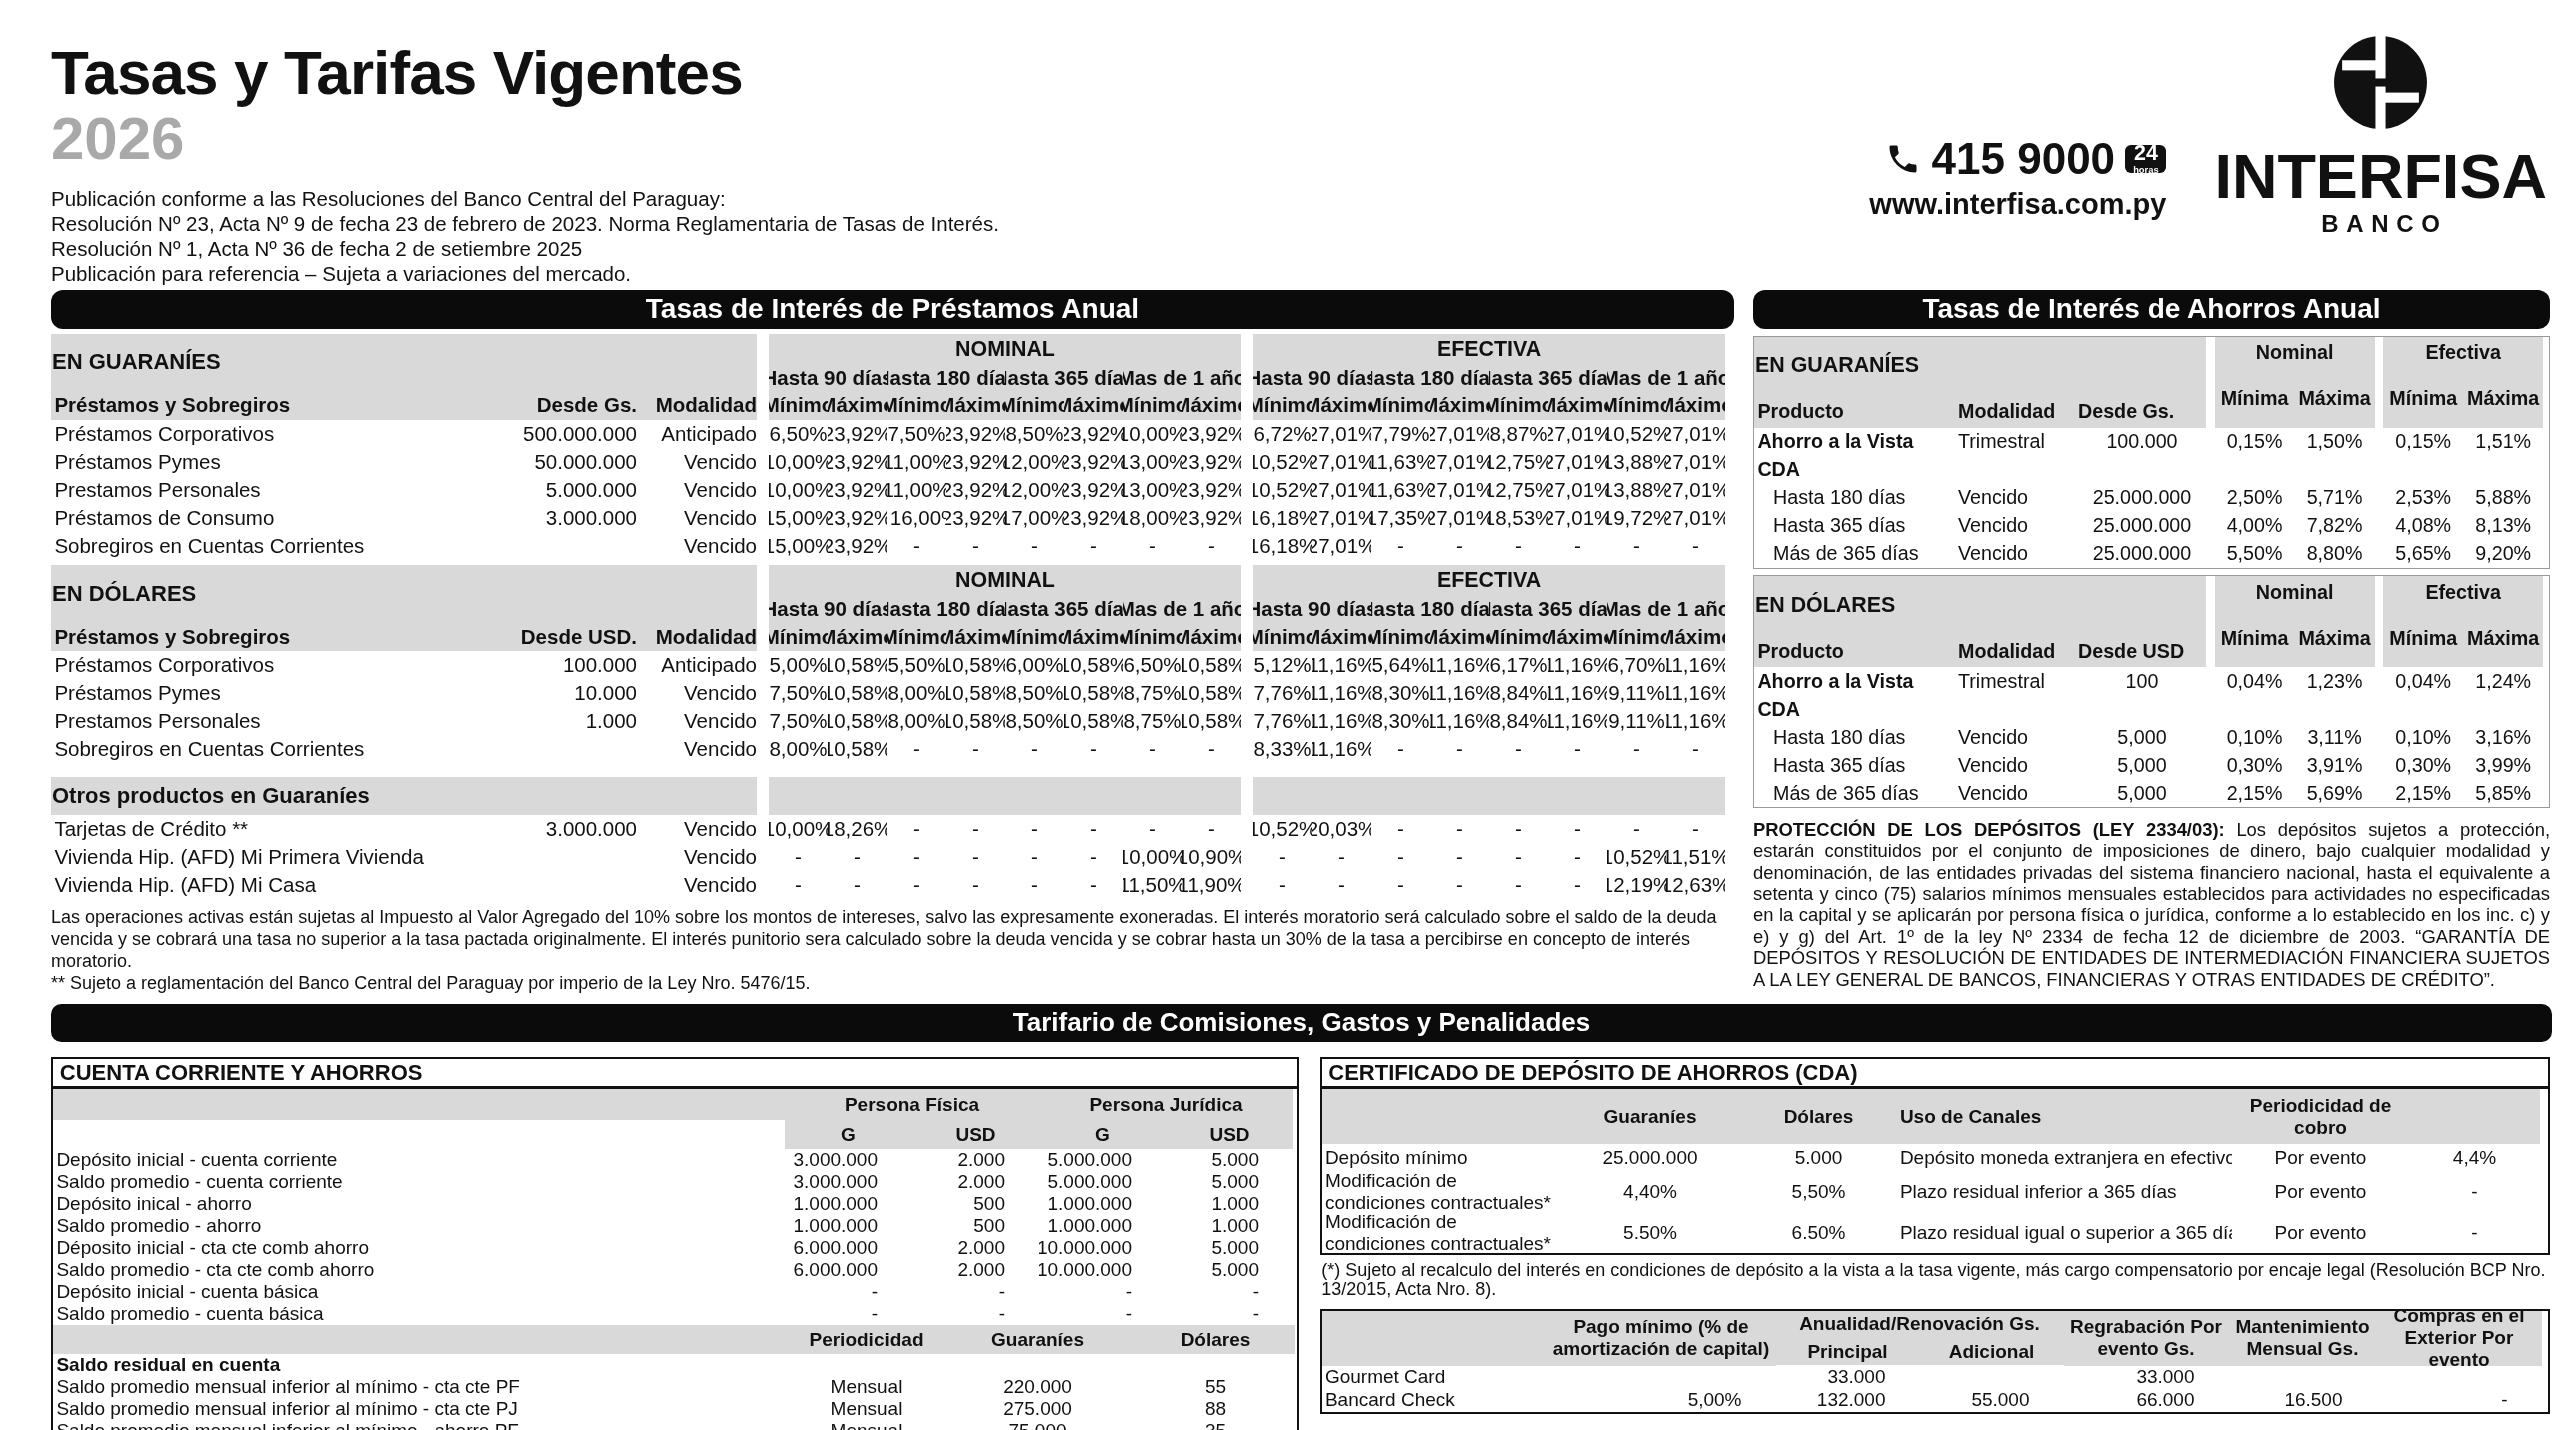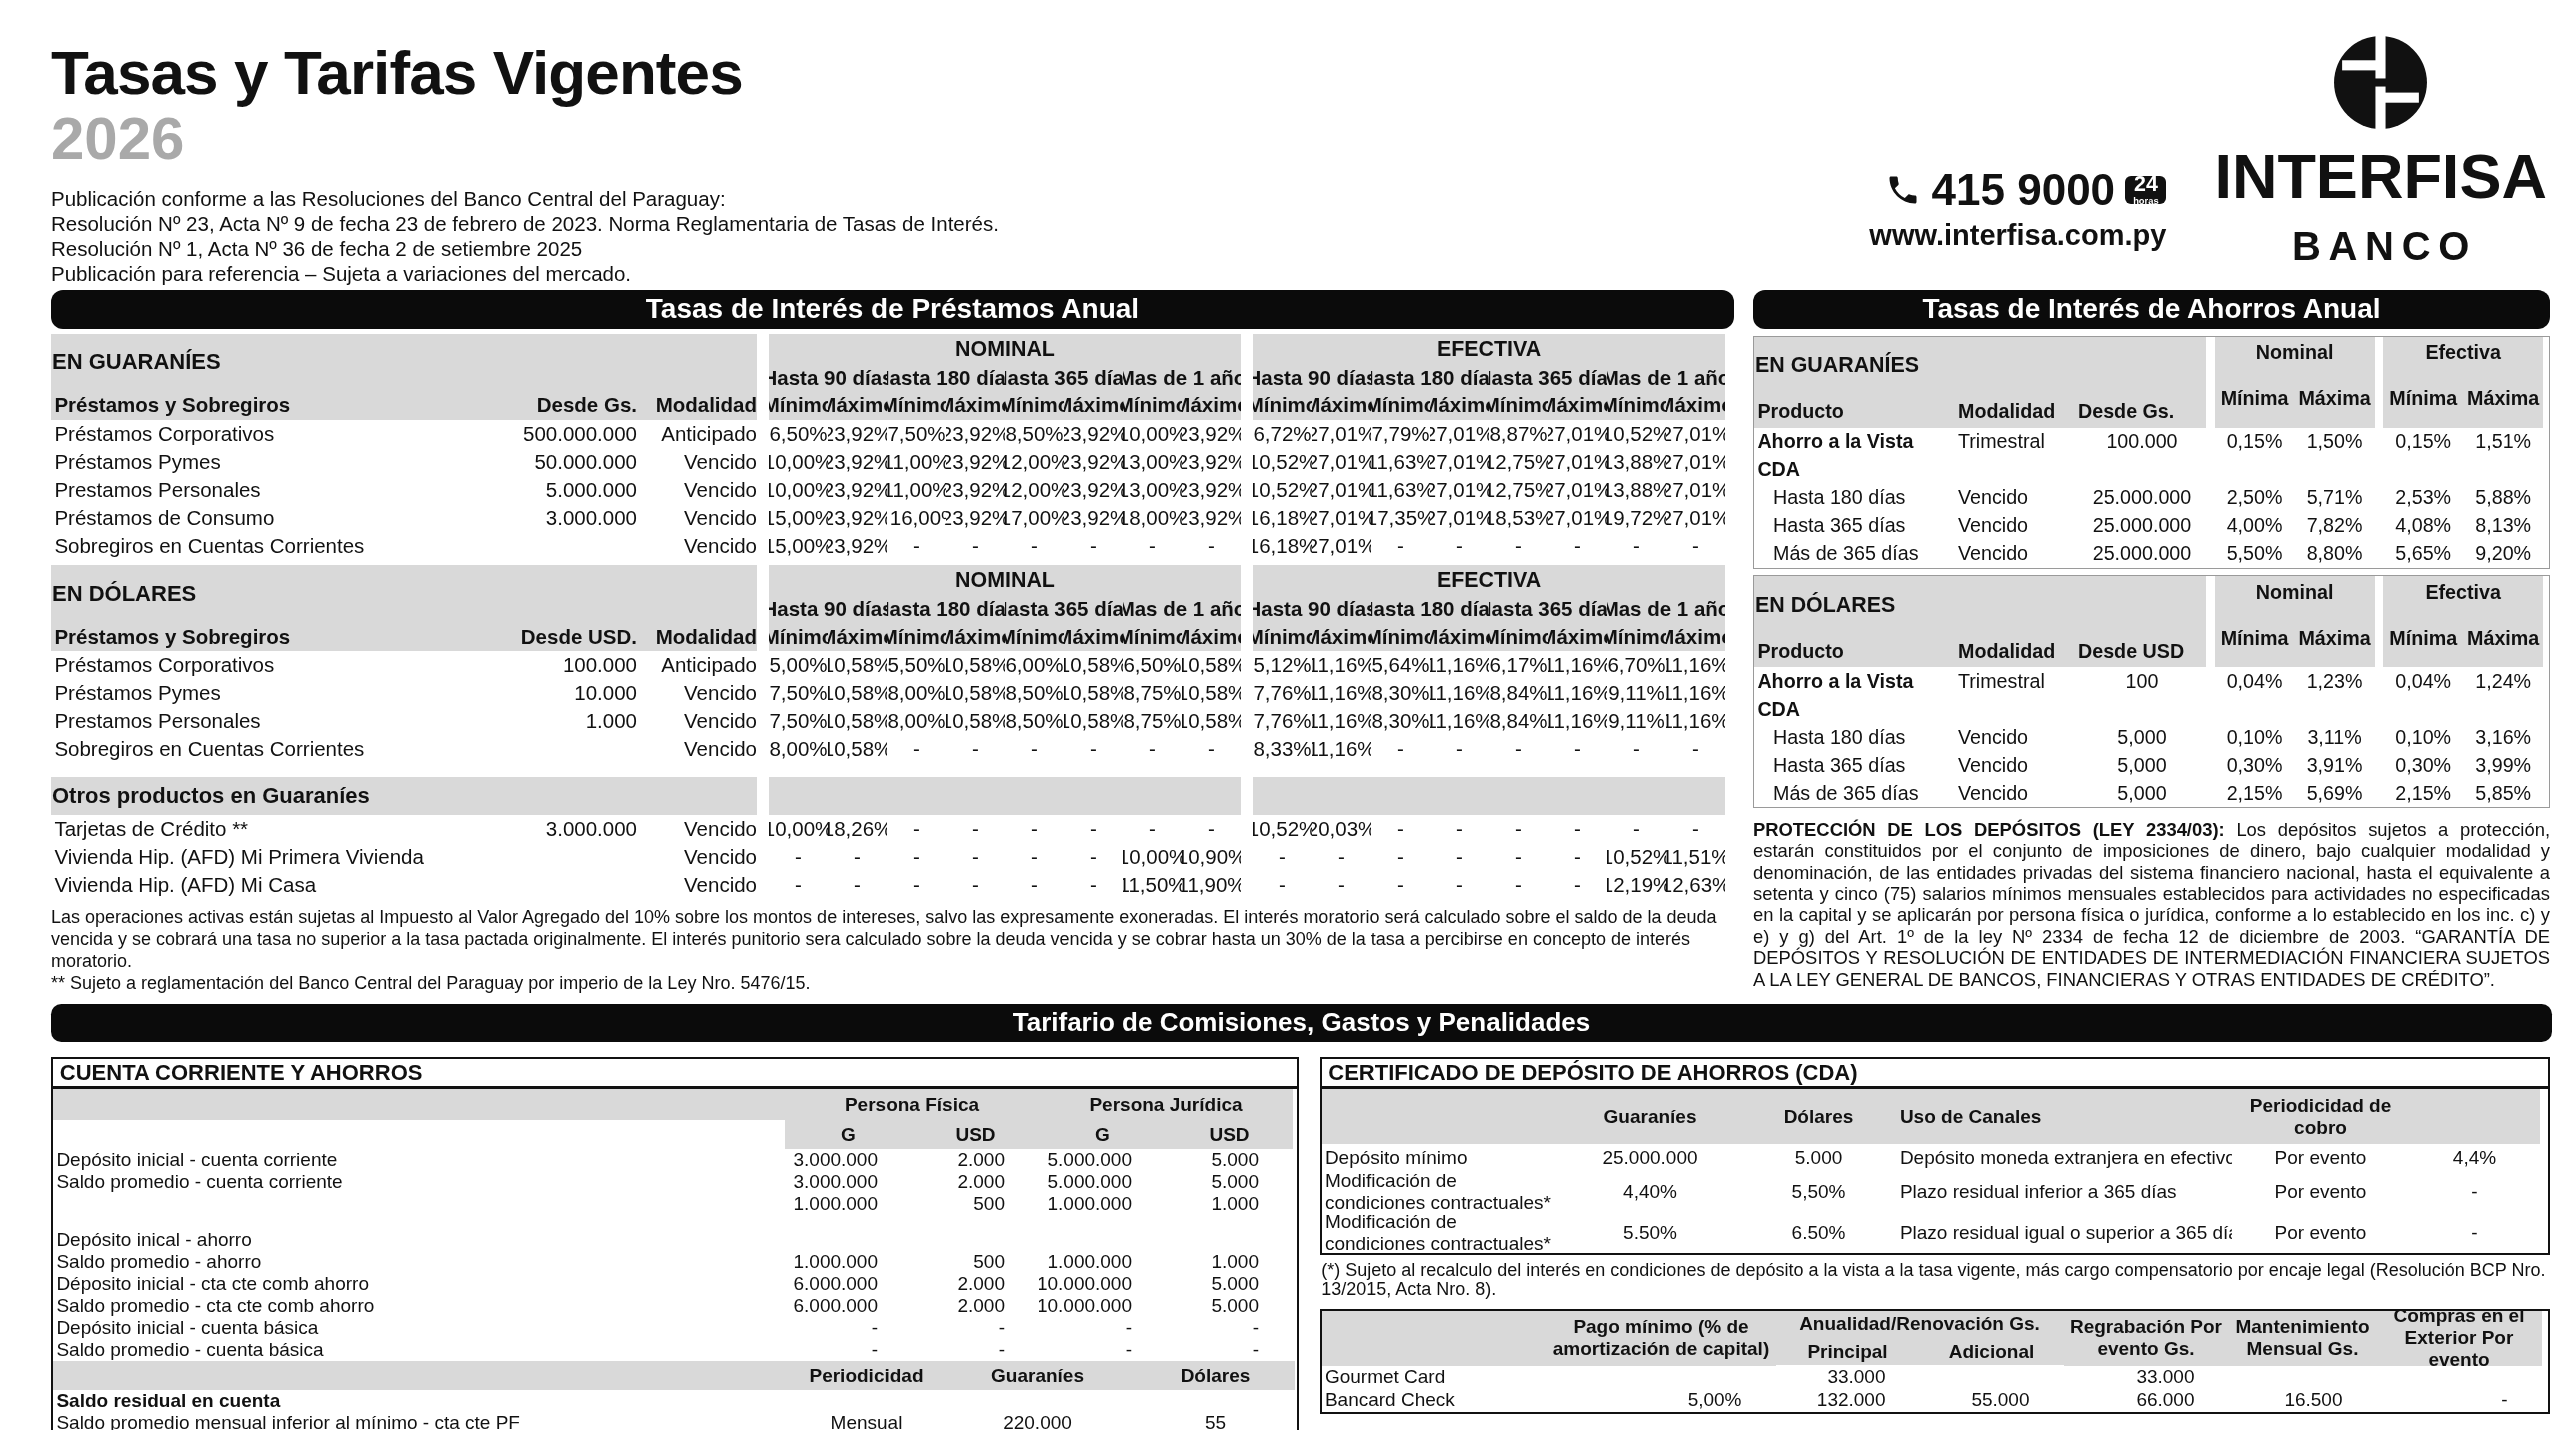--- a/index.html
+++ b/index.html
@@ -15,21 +15,21 @@
   .brandwrap{display:flex;align-items:flex-end;gap:48px;padding-top:5.1px;padding-right:5.1px;}
   .contact{text-align:right;padding-bottom:17px;}
   .phone-row{display:flex;align-items:center;justify-content:flex-end;gap:10.3px;font-size:44px;font-weight:bold;line-height:1;}
   .badge{width:41px;height:28px;background:#111;color:#fff;border-radius:6px;display:flex;flex-direction:column;
          align-items:center;justify-content:center;line-height:1;}
   .badge .b24{font-size:21.4px;font-weight:bold;}
   .badge .bh{font-size:9.4px;}
   .site{font-size:29px;font-weight:bold;margin-top:6.8px;}
   .logo{display:flex;flex-direction:column;align-items:center;}
   .brand{font-size:63px;font-weight:bold;line-height:1;margin-top:8.6px;letter-spacing:0;}
-  .brand-sub{font-size:40px;font-weight:bold;letter-spacing:7.7px;margin-top:16px;margin-left:7.7px;text-align:right;}
+  .brand-sub{font-size:24px;font-weight:bold;letter-spacing:7.7px;margin-top:2px;margin-left:7.7px;text-align:right;}
 
   
   .title-bar{background:#0b0b0b;color:#fff;border-radius:12px;height:39px;display:flex;align-items:center;
              justify-content:center;font-weight:bold;font-size:28px;}
 
   
   .main{display:flex;gap:19px;align-items:flex-start;margin-top:3.4px;}
   .loans-col{width:1683px;}
   .savings-col{width:797px;}
 
@@ -572,21 +572,21 @@
             <div class="c lab rw" style="grid-area: 3 / 1;">Depósito inicial - cuenta corriente</div>
             <div class="c r pad-r rw" style="grid-area: 3 / 2;">3.000.000</div>
             <div class="c r pad-r rw" style="grid-area: 3 / 3;">2.000</div>
             <div class="c r pad-r rw" style="grid-area: 3 / 4;">5.000.000</div>
             <div class="c r pad-r rw" style="grid-area: 3 / 5;">5.000</div>
             <div class="c lab rw" style="grid-area: 4 / 1;">Saldo promedio - cuenta corriente</div>
             <div class="c r pad-r rw" style="grid-area: 4 / 2;">3.000.000</div>
             <div class="c r pad-r rw" style="grid-area: 4 / 3;">2.000</div>
             <div class="c r pad-r rw" style="grid-area: 4 / 4;">5.000.000</div>
             <div class="c r pad-r rw" style="grid-area: 4 / 5;">5.000</div>
-            <div class="c lab rw" style="grid-area: 5 / 1; margin-top: 36px;">Depósito inical - ahorro</div>
+            <div class="c lab rw" style="grid-area: 5 / 1;">Depósito inical - ahorro</div>
             <div class="c r pad-r rw" style="grid-area: 5 / 2;">1.000.000</div>
             <div class="c r pad-r rw" style="grid-area: 5 / 3;">500</div>
             <div class="c r pad-r rw" style="grid-area: 5 / 4;">1.000.000</div>
             <div class="c r pad-r rw" style="grid-area: 5 / 5;">1.000</div>
             <div class="c lab rw" style="grid-area: 6 / 1;">Saldo promedio - ahorro</div>
             <div class="c r pad-r rw" style="grid-area: 6 / 2;">1.000.000</div>
             <div class="c r pad-r rw" style="grid-area: 6 / 3;">500</div>
             <div class="c r pad-r rw" style="grid-area: 6 / 4;">1.000.000</div>
             <div class="c r pad-r rw" style="grid-area: 6 / 5;">1.000</div>
             <div class="c lab rw" style="grid-area: 7 / 1;">Déposito inicial - cta cte comb ahorro</div>

